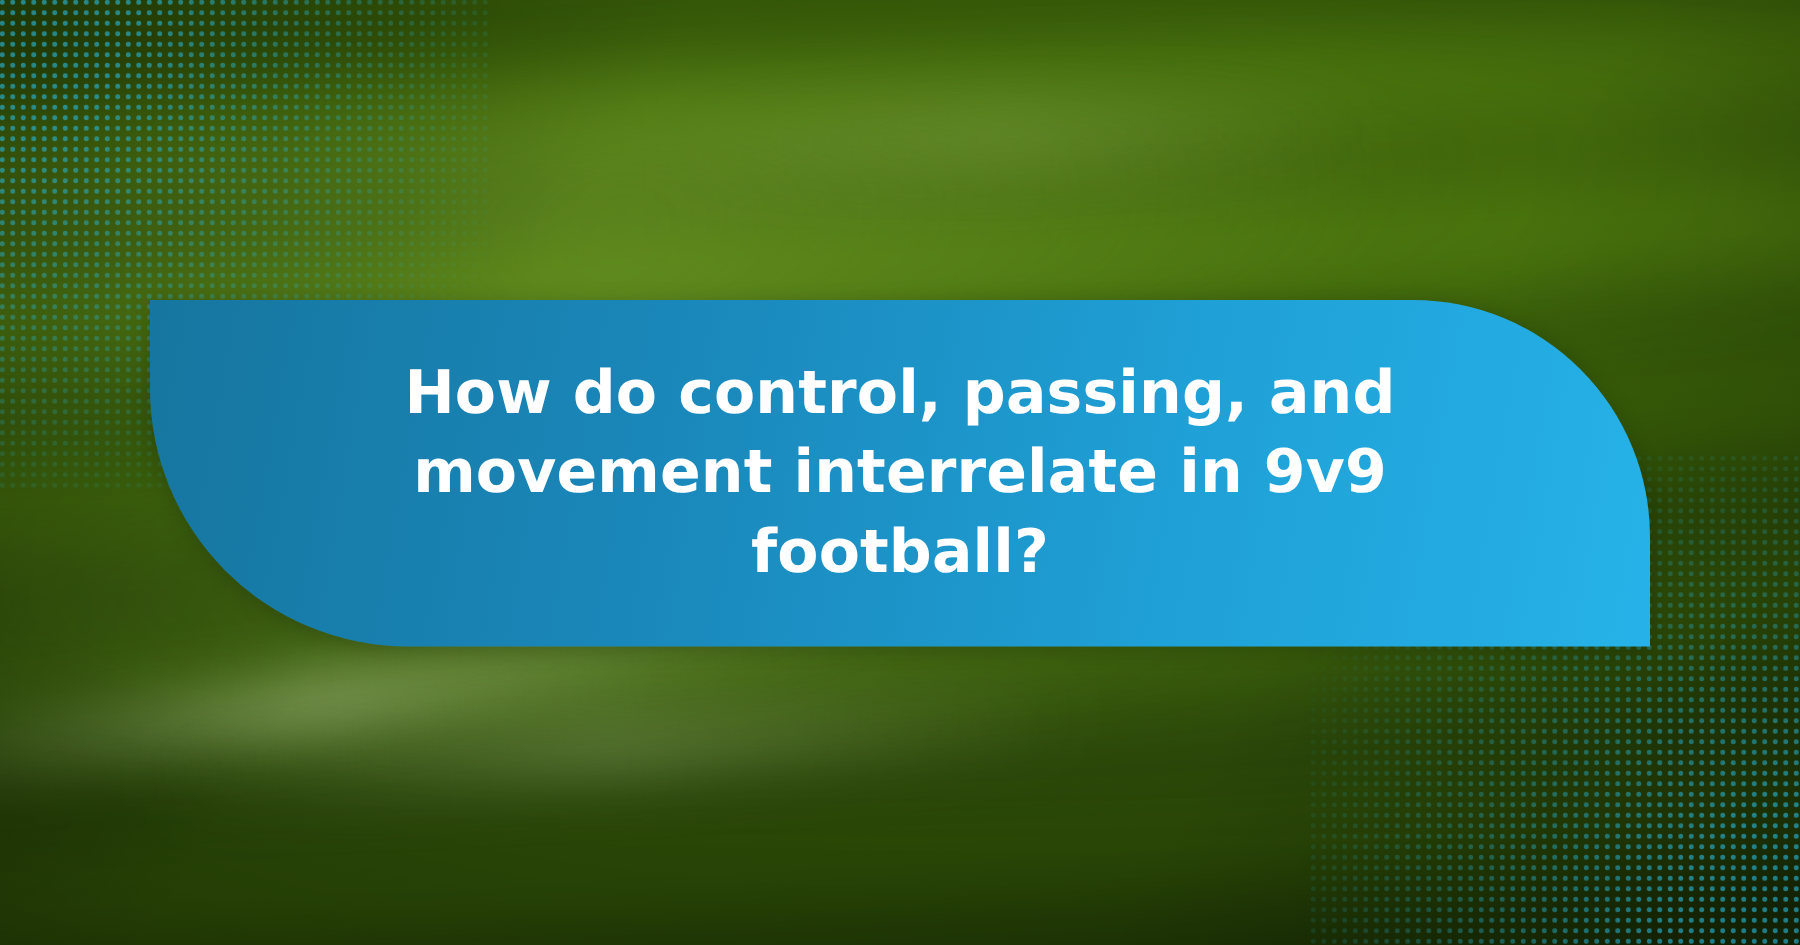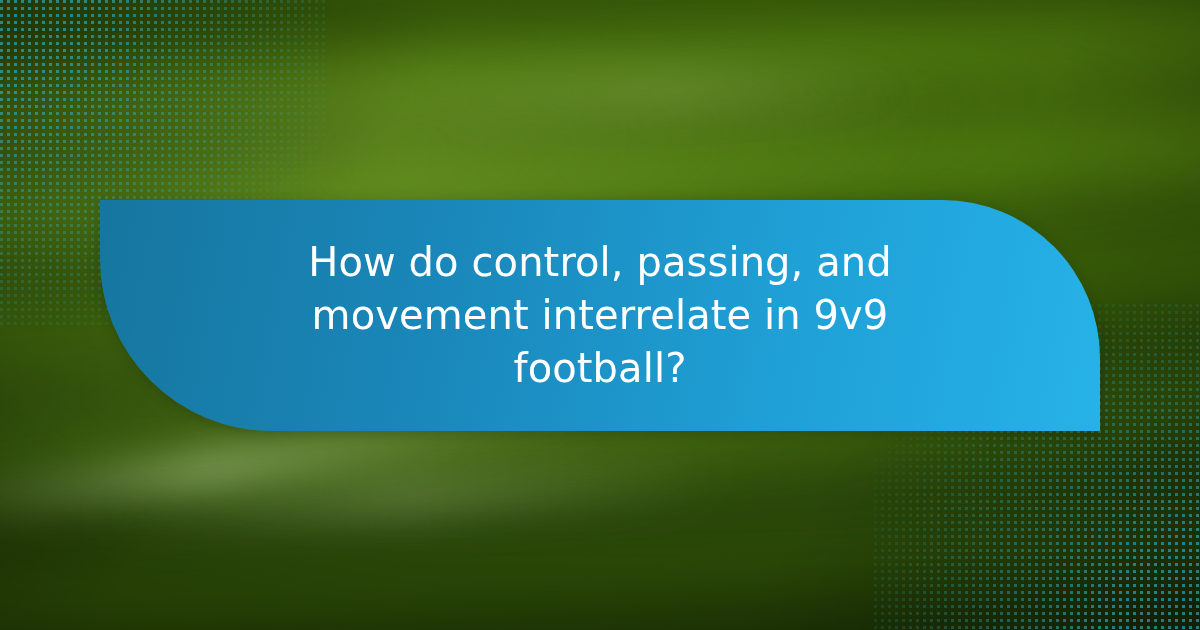--- a/index.html
+++ b/index.html
@@ -130,21 +130,21 @@
     border-top-right-radius: 158px 158px;
     display: flex;
     align-items: center;
     justify-content: center;
     box-shadow: 0 2px 14px rgba(0,0,0,0.18);
   }
   .banner-title {
     color: #ffffff;
     font-size: 40px;
     line-height: 1.33;
-    font-weight: 400;
+    font-weight: 700;
     text-align: center;
     letter-spacing: 0.1px;
     max-width: 760px;
     margin: 0;
     padding: 0 30px;
     text-rendering: optimizeLegibility;
   }
 </style>
 </head>
 <body>

